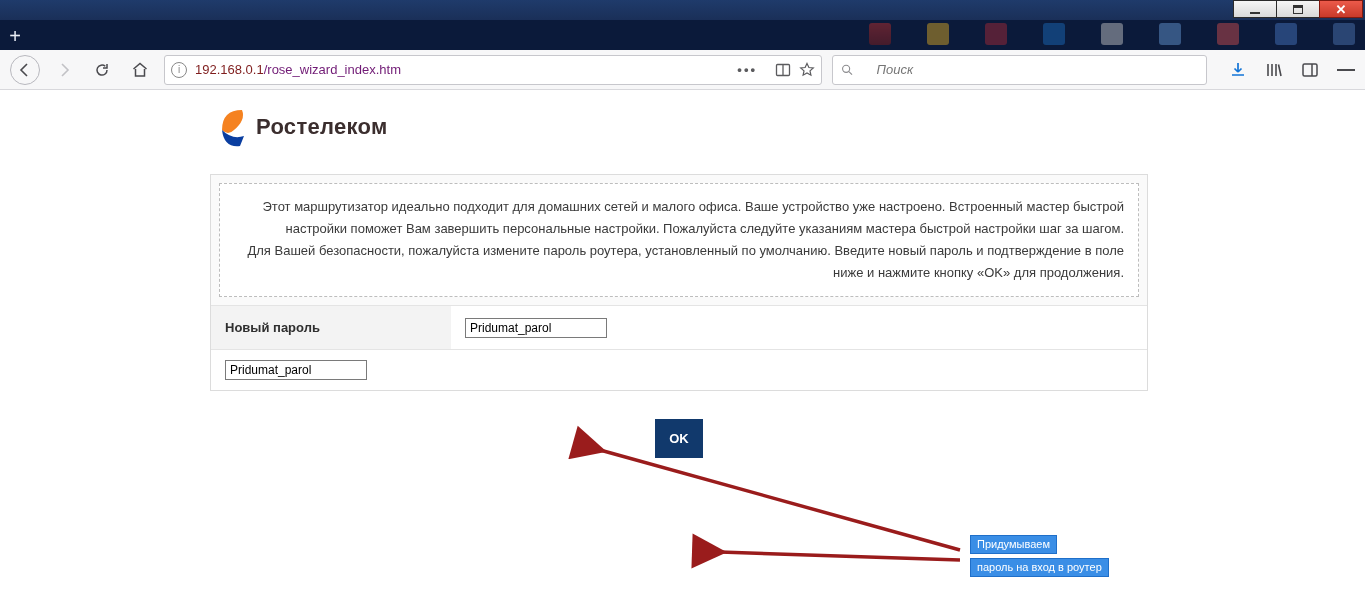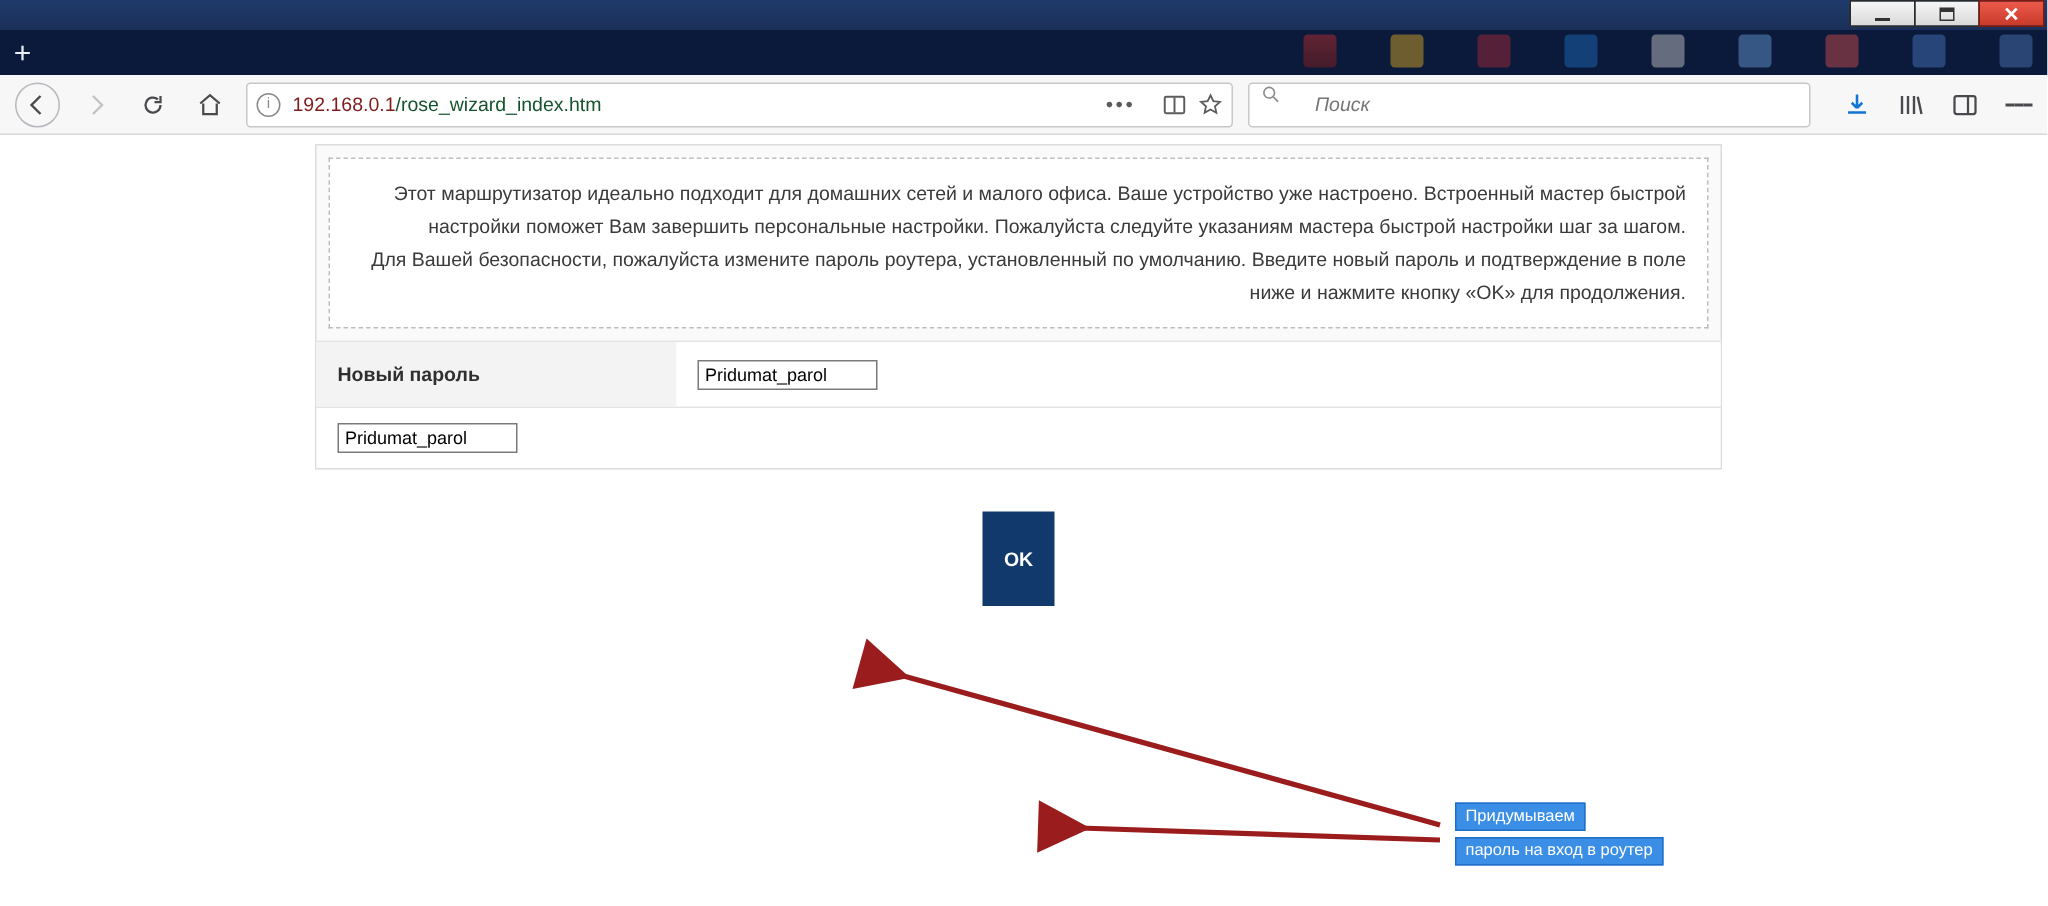--- a/index.html
+++ b/index.html
@@ -24,45 +24,45 @@
   .tab .close { margin-left:auto; width:16px; height:16px; display:flex; align-items:center; justify-content:center; color:#333; font-size:14px; }
   .newtab { width:30px; height:28px; display:flex; align-items:center; justify-content:center; color:#eaeef6; font-size:20px; }
   
   .toolbar { height:40px; background:#f7f7f8; border-bottom:1px solid #d8d8dc; display:flex; align-items:center; padding:0 10px; gap:10px; }
   .nav-btn { width:28px; height:28px; display:flex; align-items:center; justify-content:center; color:#555; border-radius:4px;}
   .nav-back { border:1px solid #b8b8be; border-radius:50%; width:30px; height:30px;}
   .nav-disabled { color:#b7b7bc; }
   .urlbar { flex:0 0 658px; height:30px; border:1px solid #c7c7cc; border-radius:3px; background:#fff; display:flex; align-items:center; padding:0 6px; color:#444; font-size:13px; }
   .urlbar .info-ico { width:16px;height:16px;border:1.3px solid #888;border-radius:50%;display:flex;align-items:center;justify-content:center;font-size:10px;color:#888;margin-right:8px;}
   .urlbar .url-text .host { color:#7f1d1d; }
-  .urlbar .url-text .path { color:#14532d; }
+  .urlbar .url-text .path { color:#701a75; }
   .urlbar .spacer { flex:1; }
   .urlbar .dots { letter-spacing:2px; color:#5b5b5e; margin-right:10px; font-weight:bold;}
   .urlbar .reader-ico,.urlbar .star-ico { width:16px;height:16px; color:#5b5b5e; margin-left:8px;}
-  .searchbar { flex:1; height:30px; border:1px solid #c7c7cc; border-radius:3px; background:#fff; display:flex; padding:0 8px; color:#8b8b8e; font-size:13px; min-width:170px;gap:17px;}
+  .searchbar { flex:1; height:30px; border:1px solid #c7c7cc; border-radius:3px; background:#fff; display:flex; align-items:center; padding:0 8px; color:#8b8b8e; font-size:13px; min-width:170px;gap:17px;}
   .searchbar .mag { width:14px;height:14px;margin-right:6px; color:#8b8b8e;}
   .tool-ico { width:18px; height:18px; color:#4a4a4e; display:flex; align-items:center; justify-content:center;}
   .tool-dl { color:#1274d6; }
   .tool-group { display:flex; align-items:center; gap:18px; margin-left:12px; }
   .hamburger span{display:block;width:16px;height:2px;background:#4a4a4e;margin:2px 0;}
   
   .page { position:relative; padding-top:6px; }
   .container { margin-left:210px; position:relative;}
   .logo-row { display:flex; align-items:center; gap:8px; padding:10px 0 26px 8px;}
   .logo-mark { width:30px; height:42px; position:relative;}
   .logo-text { font-family:Arial, sans-serif; font-weight:bold; font-size:22px; color:#3b2e2e; letter-spacing:.3px;}
   .panel { width:938px; border:1px solid #dcdcdc; background:#fafafa; }
   .instructions { margin:8px; border:1px dashed #bdbdbd; background:#fff; padding:12px 14px; font-size:13px; color:#3a3a3a; line-height:22px; text-align:right;}
   .form-row { display:flex; align-items:center; border-top:1px solid #e4e4e4; background:#fff;}
   .form-row:first-of-type{border-top:none;}
   .form-label { width:240px; padding:14px 14px; font-size:13px; font-weight:bold; color:#2f2f2f; background:#f3f3f3;}
   .form-cell { flex:1; padding:10px 14px; background:#fff;}
-  .form-cell input { width:120px; height:20px; font-size:12px; padding:1px 4px; border:1px solid #7a7a7a;}
+  .form-cell input { width:142px; height:20px; font-size:12px; padding:1px 4px; border:1px solid #7a7a7a;}
   .ok-wrap { width:938px; display:flex; justify-content:center; padding:28px 0 0; margin-left:0;}
-  .ok-btn { background:#11396c; color:#fff; border:none; font-size:13px; font-weight:bold; padding:24px 14px; cursor:pointer; }
+  .ok-btn { background:#11396c; color:#fff; border:none; font-size:13px; font-weight:bold; padding:12px 14px; cursor:pointer; }
   
   .anno-box { position:absolute; left:970px; top:445px; display:flex; flex-direction:column; gap:4px; }
   .anno-line { background:#3a8ee6; color:#fff; font-size:11px; padding:2px 6px 3px; border:1px solid #1f6fc9; width:max-content;}
   svg.arrow { position:absolute; overflow:visible; pointer-events:none;}
 </style>
 </head>
 <body>
 
 <div class="win-titlebar">
   <div class="win-btn win-min">
@@ -161,20 +161,29 @@
     <span class="tool-ico hamburger">
         <span></span>
         <span></span>
         <span></span>
       </span>
   </div>
 </div>
 
 <div class="page">
   <div class="container">
+    <div class="logo-row">
+      <span class="logo-mark">
+        <svg width="30" height="42" viewBox="0 0 30 42">
+          <path d="M4 24 Q4 4 24 4 Q28 14 16 24 Q10 30 4 24 Z" fill="#f58220"></path>
+          <path d="M4 24 Q14 34 26 30 L22 40 Q6 42 4 24 Z" fill="#0a3ea0"></path>
+        </svg>
+      </span>
+      <span class="logo-text">Ростелеком</span>
+    </div>
 
     <div class="panel">
       <div class="instructions">
         <div>Этот маршрутизатор идеально подходит для домашних сетей и малого офиса. Ваше устройство уже настроено. Встроенный мастер быстрой настройки поможет Вам завершить персональные настройки. Пожалуйста следуйте указаниям мастера быстрой настройки шаг за шагом.</div>
         <div>Для Вашей безопасности, пожалуйста измените пароль роутера, установленный по умолчанию. Введите новый пароль и подтверждение в поле ниже и нажмите кнопку «OK» для продолжения.</div>
       </div>
       <div class="form-row">
         <div class="form-label">Новый пароль</div>
         <div class="form-cell">
           <input type="text" value="Pridumat_parol" style="">

